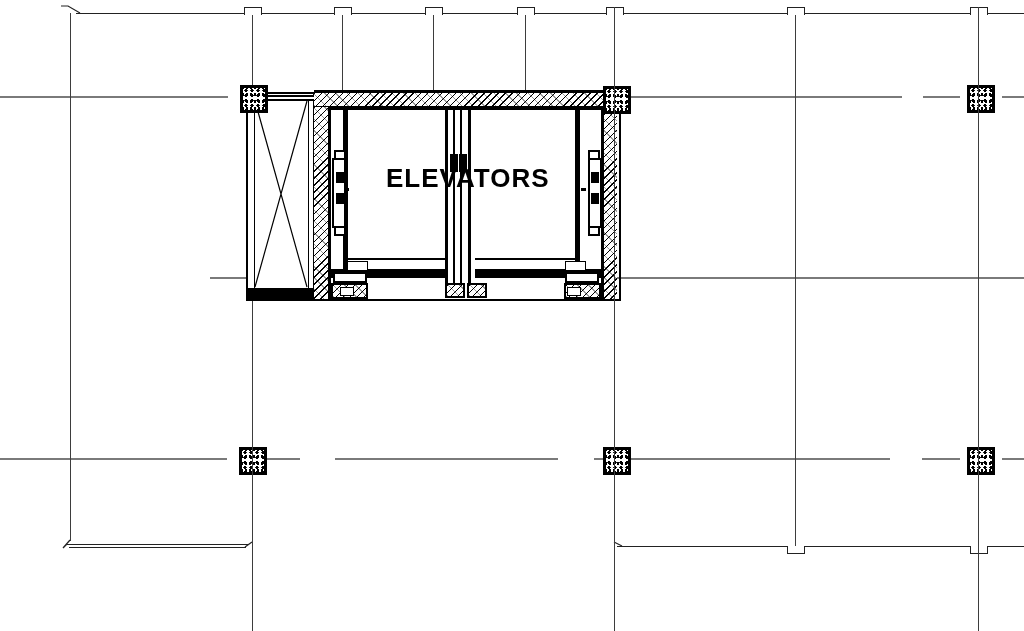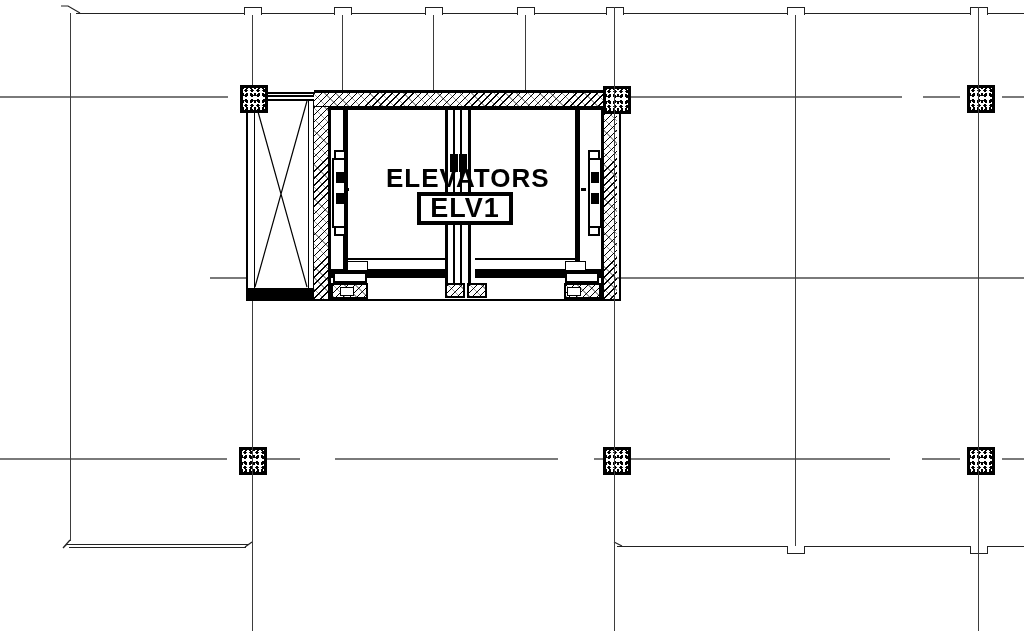--- a/index.html
+++ b/index.html
@@ -142,17 +142,14 @@
   <div class="bk" style="left:246px;top:299px;width:375px;height:2px;"></div>
 
   <div class="marker" style="left:240px;top:85px;"></div>
   <div class="marker" style="left:603px;top:86px;"></div>
   <div class="marker" style="left:967px;top:85px;"></div>
   <div class="marker" style="left:239px;top:447px;"></div>
   <div class="marker" style="left:603px;top:447px;"></div>
   <div class="marker" style="left:967px;top:447px;"></div>
 
   <div class="label-room" style="left:386px;top:167px;width:160px;text-align:center;">ELEVATORS</div>
-  <div class="label-tagbox" style="left:417px;top:192px;width:88px;height:25px;">
-    <span class="label-tag">ELV1</span>
-  </div>
 
 </div>
 
 </body></html>

